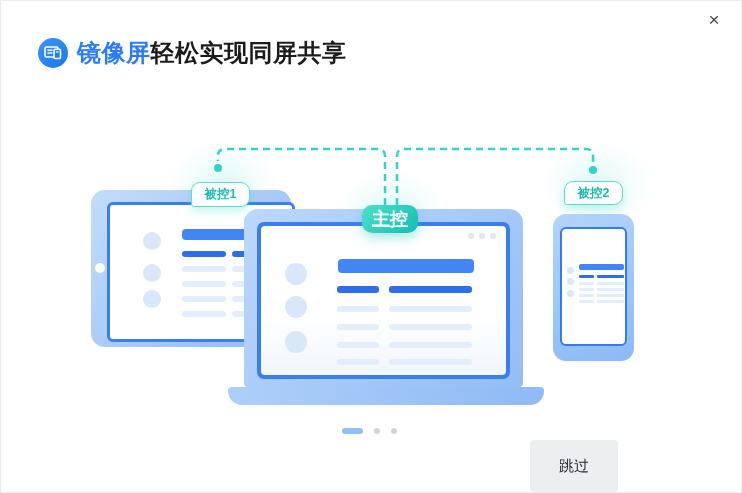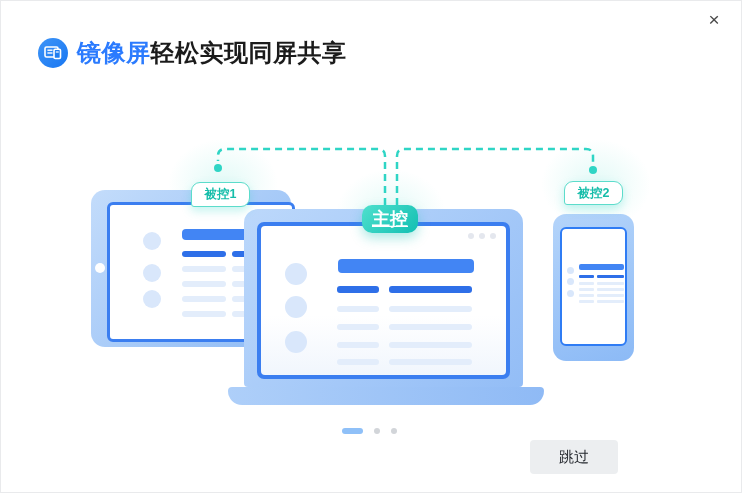--- a/index.html
+++ b/index.html
@@ -74,21 +74,21 @@
     border-radius:10px;box-shadow:0 5px 12px rgba(19,191,178,.35);text-decoration:underline;
   }
   .badge.b1{left:190px;top:143px;width:57px;height:23px;}
   .badge.b2{left:563px;top:142px;width:57px;height:22px;}
   .badge.bm{left:361px;top:166px;width:56px;height:28px;}
   
   .pagination{position:absolute;left:341px;top:424px;height:12px;display:flex;align-items:center;gap:11px;z-index:5;}
   .pag-pill{width:21px;height:6px;border-radius:3px;background:#8fc0f8;display:inline-block;}
   .pag-dot{width:6px;height:6px;border-radius:50%;background:#d2d5d9;display:inline-block;}
   
-  .btn{position:absolute;top:439px;height:34px;border:none;border-radius:4px;
+  .btn{position:absolute;top:439px;height:52px;border:none;border-radius:4px;
     font-family:inherit;font-size:15px;display:flex;align-items:center;justify-content:center;cursor:pointer;}
   .btn.skip{left:529px;width:88px;background:#eceef0;color:#1f2329;}
   .btn.next{left:633px;width:89px;background:#2e7cf6;color:#ffffff;}
 </style>
 </head>
 <body>
 
 <div class="dialog">
 
   <div class="close-btn">×</div>

